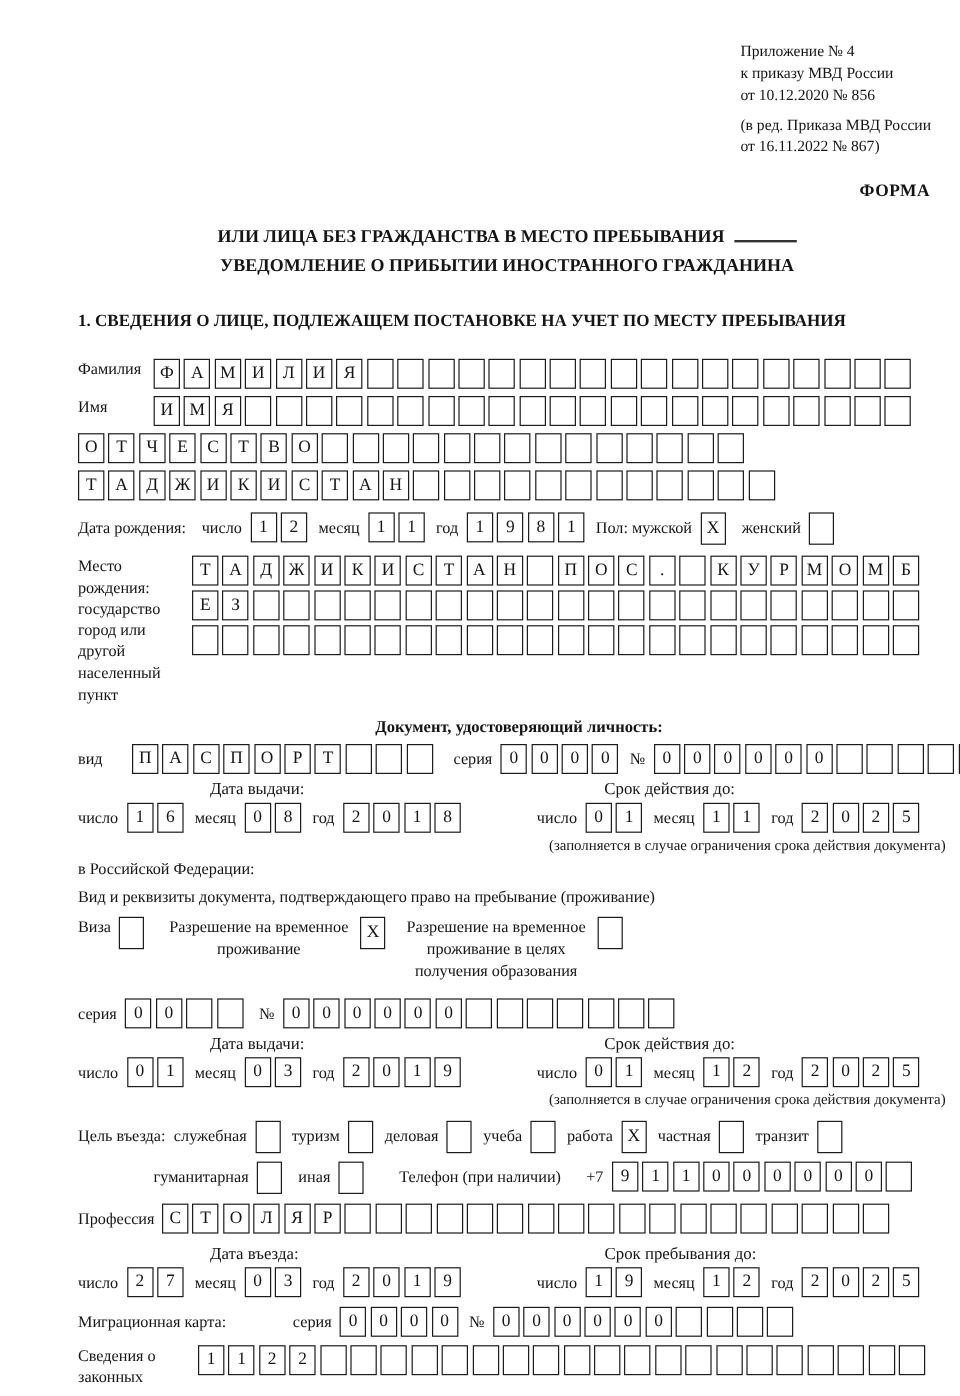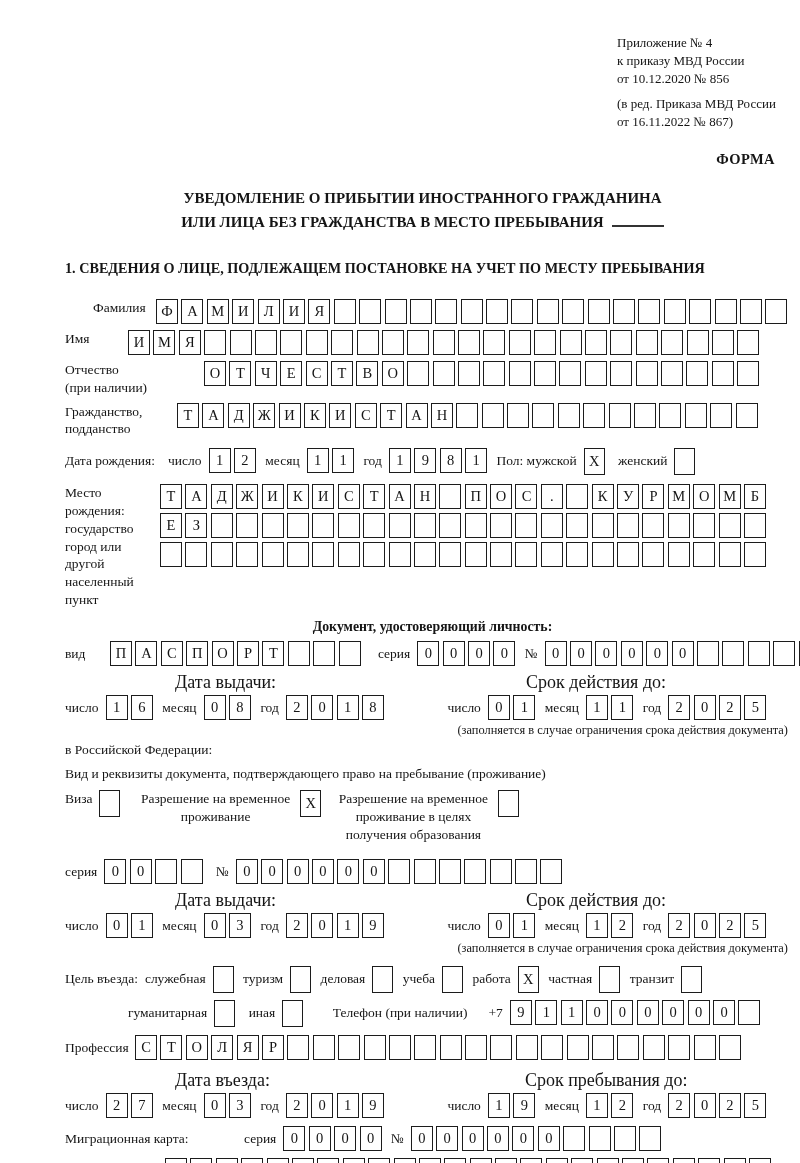--- a/index.html
+++ b/index.html
@@ -25,21 +25,21 @@
     display:inline-block;box-sizing:border-box;width:22px;height:25px;
     border:1.6px solid #1c1c1c;margin-right:3.4px;background:#fff;
     text-align:center;line-height:22px;font-size:14.5px;flex-shrink:0;
   }
   .chk .cell{width:21px;height:27px;line-height:25px;}
   .w63{width:63px;} .w139{width:139px;} .w112{width:112px;} .w95{width:95px;} .w70{width:70px;} .w45{width:45px;} .w100{width:100px;}
   .stack{display:flex;flex-direction:column;row-gap:4px;}
   .inline-lbl{font-size:13.5px;margin:0 7px 0 0;white-space:nowrap;align-self:flex-start;line-height:25px;}
   .ml6{margin-left:6px;} .ml10{margin-left:10px;} .ml14{margin-left:14px;} .ml18{margin-left:18px;} .ml26{margin-left:26px;}
   .center-head{font-weight:bold;font-size:13.8px;text-align:center;margin:10px 60px 2px 60px;}
-  .dates-hdr{display:flex;font-size:18px;margin-top:6px;}
+  .dates-hdr{display:flex;font-size:14px;margin-top:6px;}
   .note{font-size:12.4px;text-align:right;padding-right:12px;margin-top:3px;}
   .plain{font-size:13.5px;margin-top:8px;}
   .optlbl{font-size:13.5px;line-height:1.35;white-space:pre-line;text-align:center;}
   .opt{display:flex;align-items:flex-start;}
 </style>
 </head>
 <body>
 
 <div class="page">
 
@@ -47,27 +47,27 @@
     <div>Приложение № 4</div>
     <div>к приказу МВД России</div>
     <div>от 10.12.2020 № 856</div>
     <div class="gap">(в ред. Приказа МВД России</div>
     <div>от 16.11.2022 № 867)</div>
   </div>
 
   <div class="form-label">ФОРМА</div>
 
   <div class="title">
+    <div><span>ИЛИ ЛИЦА БЕЗ ГРАЖДАНСТВА В МЕСТО ПРЕБЫВАНИЯ</span><span class="blankline"></span></div>
     <div>УВЕДОМЛЕНИЕ О ПРИБЫТИИ ИНОСТРАННОГО ГРАЖДАНИНА</div>
-    <div><span>ИЛИ ЛИЦА БЕЗ ГРАЖДАНСТВА В МЕСТО ПРЕБЫВАНИЯ</span><span class="blankline"></span></div>
   </div>
 
   <div class="sec-heading">1. СВЕДЕНИЯ О ЛИЦЕ, ПОДЛЕЖАЩЕМ ПОСТАНОВКЕ НА УЧЕТ ПО МЕСТУ ПРЕБЫВАНИЯ</div>
 
-  <div class="row" style="margin-top:22px;margin-left:28px;">
+  <div class="row" style="margin-top:22px;">
     <span class="lbl w63">Фамилия</span>
     <span class="cells">
         <span class="cell">Ф</span>
         <span class="cell">А</span>
         <span class="cell">М</span>
         <span class="cell">И</span>
         <span class="cell">Л</span>
         <span class="cell">И</span>
         <span class="cell">Я</span>
         <span class="cell"></span>
@@ -116,22 +116,20 @@
         <span class="cell"></span>
         <span class="cell"></span>
         <span class="cell"></span>
         <span class="cell"></span>
         <span class="cell"></span>
         <span class="cell"></span>
       </span>
   </div>
 
   <div class="row">
-    <span class="lbl w139">Отчество
-(при наличии)</span>
     <span class="cells">
         <span class="cell">О</span>
         <span class="cell">Т</span>
         <span class="cell">Ч</span>
         <span class="cell">Е</span>
         <span class="cell">С</span>
         <span class="cell">Т</span>
         <span class="cell">В</span>
         <span class="cell">О</span>
         <span class="cell"></span>
@@ -145,22 +143,20 @@
         <span class="cell"></span>
         <span class="cell"></span>
         <span class="cell"></span>
         <span class="cell"></span>
         <span class="cell"></span>
         <span class="cell"></span>
       </span>
   </div>
 
   <div class="row">
-    <span class="lbl w112">Гражданство,
-подданство</span>
     <span class="cells">
         <span class="cell">Т</span>
         <span class="cell">А</span>
         <span class="cell">Д</span>
         <span class="cell">Ж</span>
         <span class="cell">И</span>
         <span class="cell">К</span>
         <span class="cell">И</span>
         <span class="cell">С</span>
         <span class="cell">Т</span>

